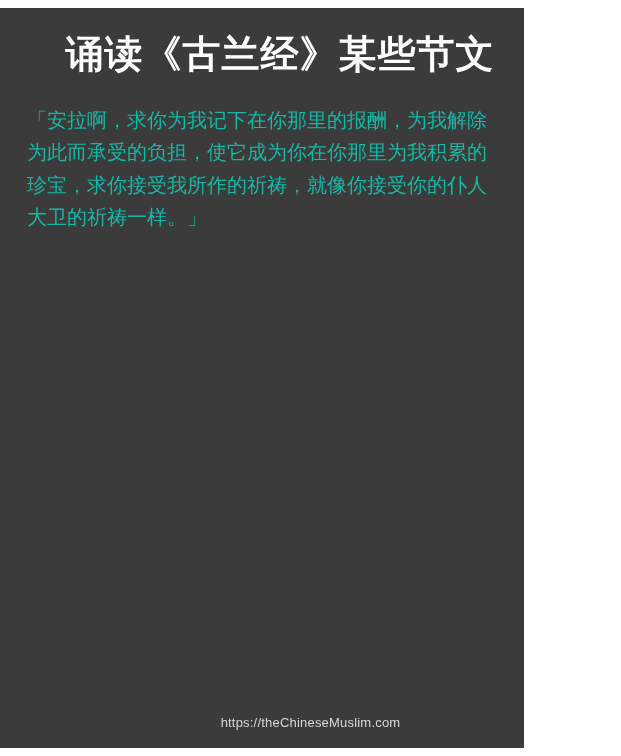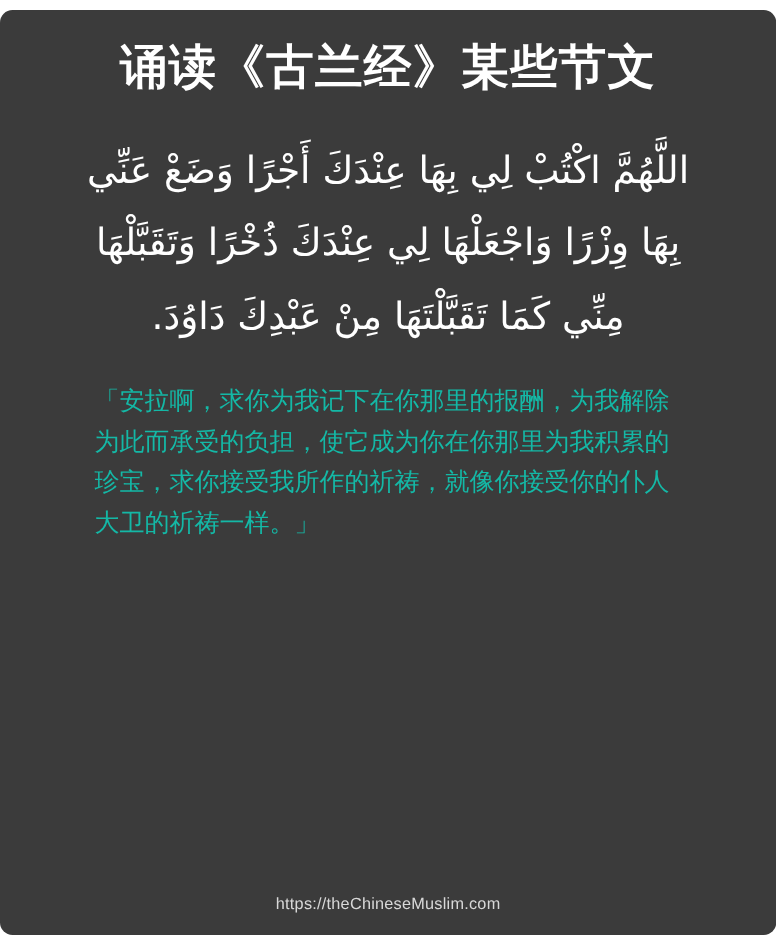--- a/index.html
+++ b/index.html
@@ -9,27 +9,26 @@
   body {
     width: 621px;
     height: 756px;
     background: #ffffff;
     font-family: "Liberation Sans", sans-serif;
   }
   .card {
     position: absolute;
     left: 0;
     top: 8px;
-    width: 621px;
+    width: 524px;
     height: 740px;
     background: #3b3b3b;
     box-sizing: border-box;
     padding: 0;
     overflow: hidden;
-    border-radius: 10px;
   }
   .title {
     color: #ffffff;
     text-align: center;
     font-size: 38px;
     line-height: 1.42;
     font-weight: bold;
     margin: 20px auto 0 auto;
     width: 560px;
     letter-spacing: 1px;
@@ -70,19 +69,18 @@
 </style>
 </head>
 <body>
 
 <div class="card">
 
   <div class="title">
     <span class="line">诵读《古兰经》某些节文</span>
   </div>
 
-  <div class="arabic">اللَّهُمَّ اكْتُبْ لِي بِهَا عِنْدَكَ أَجْرًا وَضَعْ عَنِّي بِهَا وِزْرًا وَاجْعَلْهَا لِي عِنْدَكَ ذُخْرًا وَتَقَبَّلْهَا مِنِّي كَمَا تَقَبَّلْتَهَا مِنْ عَبْدِكَ دَاوُدَ.</div>
 
   <div class="translation">「安拉啊，求你为我记下在你那里的报酬，为我解除为此而承受的负担，使它成为你在你那里为我积累的珍宝，求你接受我所作的祈祷，就像你接受你的仆人大卫的祈祷一样。」</div>
 
   <div class="footer">https://theChineseMuslim.com</div>
 
 </div>
 
 </body></html>

